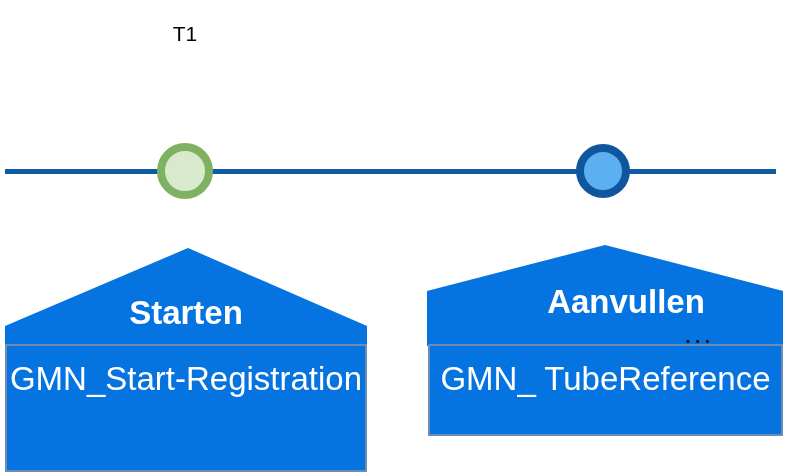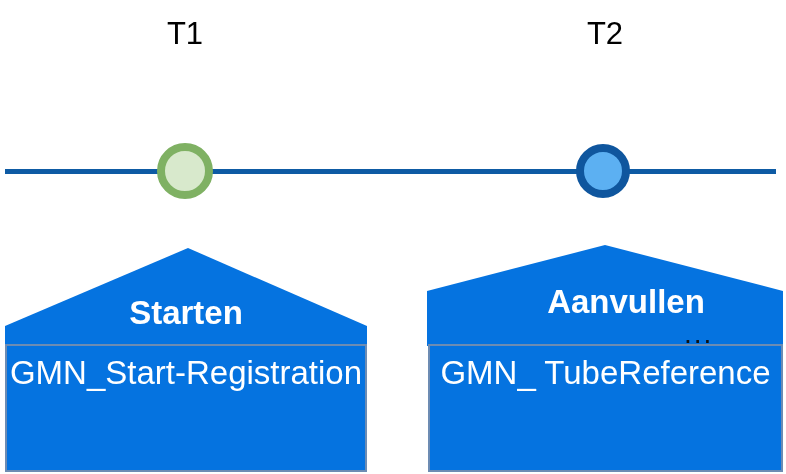--- a/index.html
+++ b/index.html
@@ -46,21 +46,21 @@
     top: 144px;
     width: 54px;
     height: 54px;
     background: #5cb0f2;
     border: 8px solid #0f569e;
   }
 
   .tick-label {
     position: absolute;
     color: #000000;
-    font-size: 31px;
+    font-size: 21px;
     line-height: 31px;
     text-align: center;
     white-space: nowrap;
   }
   .tick-label-t1 { left: 135px; top: 18px; width: 100px; }
   .tick-label-t2 { left: 555px; top: 18px; width: 100px; }
 
   
   .event { position: absolute; }
 
@@ -94,51 +94,50 @@
     box-sizing: border-box;
     background: #0573e0;
     border: 2px solid #6d8cb3;
     color: #ffffff;
     font-size: 33px;
     line-height: 41px;
     text-align: center;
     display: flex;
     align-items: flex-start;
     justify-content: center;
-    padding-top: 6px;
+    padding-top: 12px;
     overflow: hidden;
   }
 
   
   .event-start .event-pentagon-label { left: 6px; top: 296px; width: 360px; }
   .event-start .event-box {
     left: 5px;
     top: 344px;
     width: 362px;
     height: 128px;
   }
 
   
   .event-supplement .event-pentagon-label { left: 449px; top: 285px; width: 354px; }
   .event-supplement .event-ellipsis { left: 684px; top: 325px; }
   .event-supplement .event-box {
     left: 428px;
     top: 344px;
     width: 355px;
-    height: 128px;
+    height: 92px;
   }
   .event-box-text { display: block; width: 100%; }
 </style>
 </head>
 <body>
 
 <div id="stage">
 
   <div class="tick-label tick-label-t1">T1</div>
-  <div class="tick-label tick-label-t2">T2</div>
 
   <div class="timeline-axis"></div>
 
   <div class="marker marker-t1"></div>
   <div class="marker marker-t2"></div>
 
   <div class="event event-start">
     <div class="event-pentagon">
       <svg width="786" height="474" viewBox="0 0 786 474" aria-hidden="true">
         <polygon points="5,326 188,248 367,326 367,346 5,346" fill="#0573e0"></polygon>

